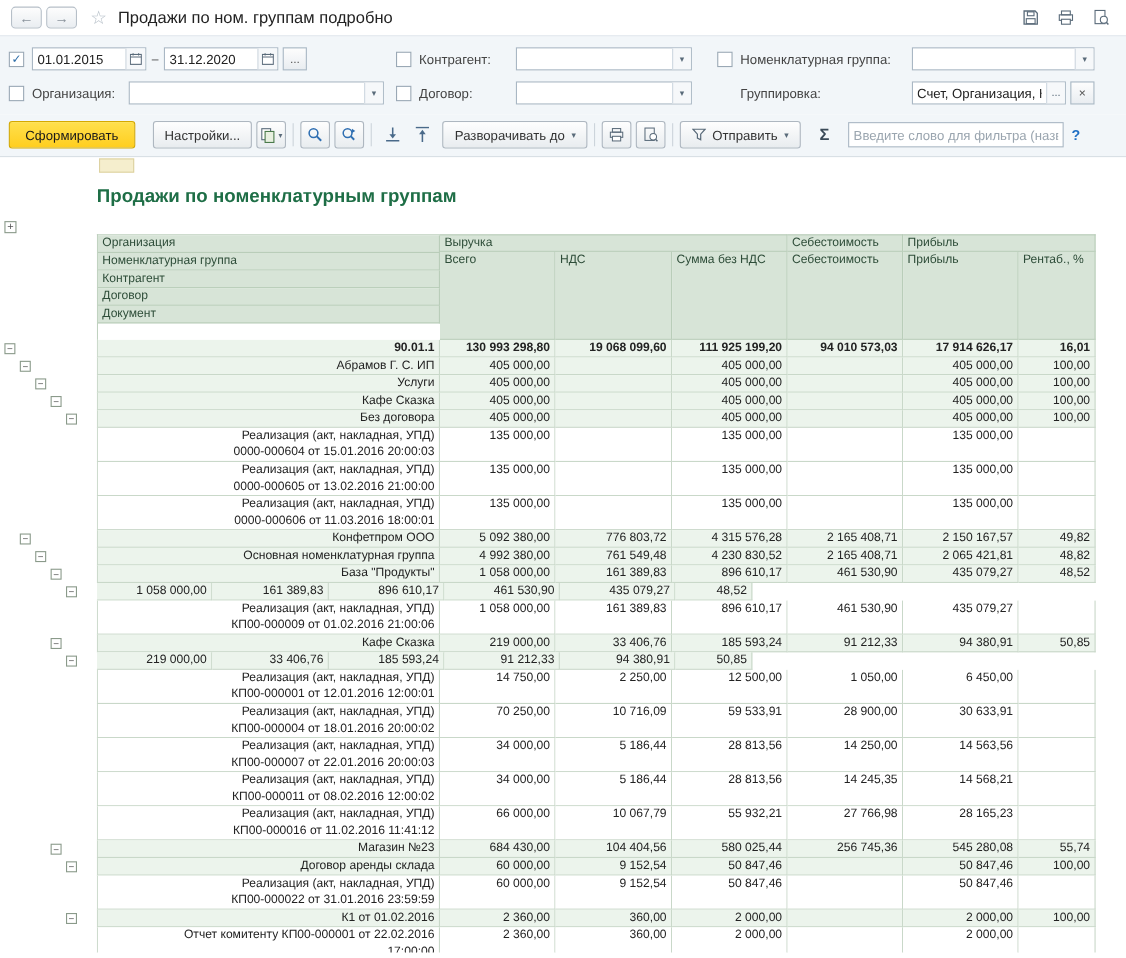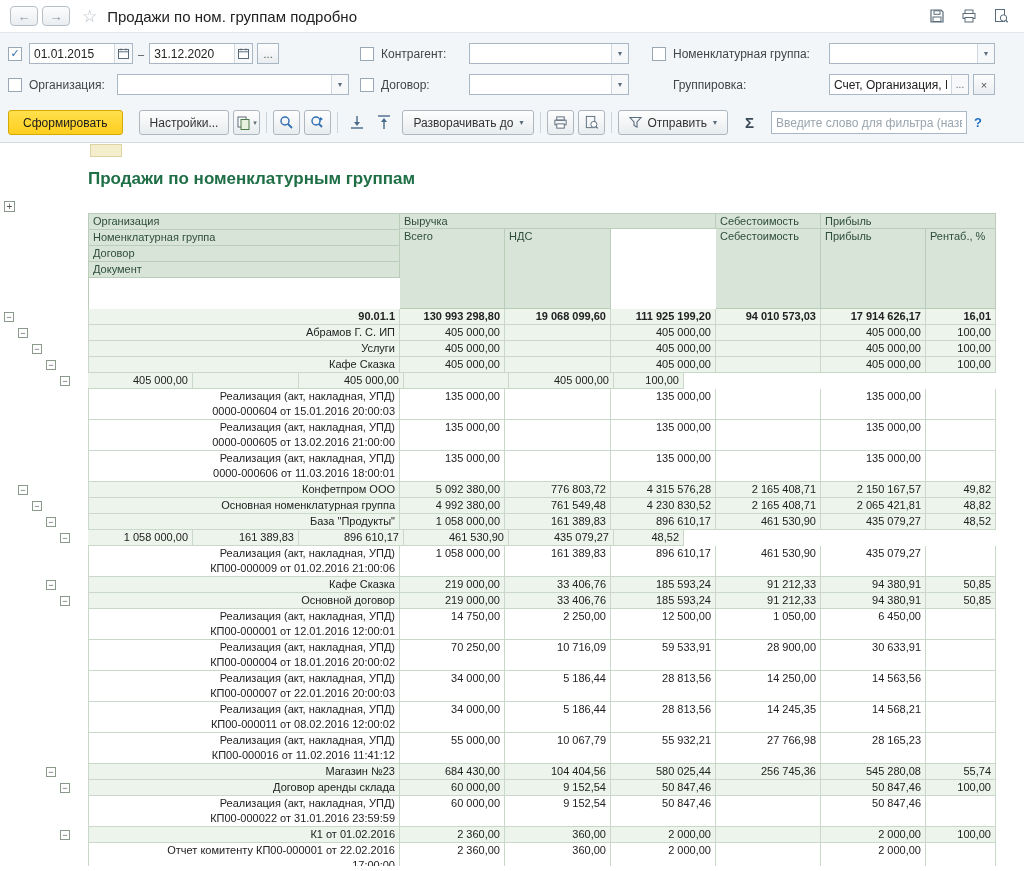--- a/index.html
+++ b/index.html
@@ -295,28 +295,30 @@
   <div class="rtitle">Продажи по номенклатурным группам</div>
   <div class="rootplus">+</div>
 
   <div class="tablewrap">
 
     <div class="thead">
       <div class="gutter"></div>
       <div class="hcol1">
         <div class="hc">Организация</div>
         <div class="hc">Номенклатурная группа</div>
+        <div class="hc">Контрагент</div>
         <div class="hc">Договор</div>
         <div class="hc">Документ</div>
       </div>
       <div class="hgroup grp-rev">
         <div class="hc htop">Выручка</div>
         <div class="hsubs">
           <div class="hc w-total">Всего</div>
           <div class="hc w-nds">НДС</div>
+          <div class="hc w-bez">Сумма без НДС</div>
         </div>
       </div>
       <div class="hgroup grp-cost">
         <div class="hc htop">Себестоимость</div>
         <div class="hsubs">
           <div class="hc w-cost">Себестоимость</div>
         </div>
       </div>
       <div class="hgroup grp-prof">
         <div class="hc htop">Прибыль</div>
@@ -381,20 +383,23 @@
           <div class="cell num" style="width: 106px;"></div>
           <div class="cell num" style="width: 105px;">405 000,00</div>
           <div class="cell num" style="width: 105px;"></div>
           <div class="cell num" style="width: 105px;">405 000,00</div>
           <div class="cell num" style="width: 70px;">100,00</div>
         </div>
         <div class="trow group">
           <div class="gutter">
             <span class="treebox" style="left: 60px;">−</span>
           </div>
+          <div class="cell label" style="padding-left: 60px;">
+            <div>Без договора</div>
+          </div>
           <div class="cell num" style="width: 105px;">405 000,00</div>
           <div class="cell num" style="width: 106px;"></div>
           <div class="cell num" style="width: 105px;">405 000,00</div>
           <div class="cell num" style="width: 105px;"></div>
           <div class="cell num" style="width: 105px;">405 000,00</div>
           <div class="cell num" style="width: 70px;">100,00</div>
         </div>
         <div class="trow detail">
           <div class="gutter"></div>
           <div class="cell label" style="padding-left: 74px;">
@@ -511,23 +516,20 @@
           <div class="cell num" style="width: 106px;">33 406,76</div>
           <div class="cell num" style="width: 105px;">185 593,24</div>
           <div class="cell num" style="width: 105px;">91 212,33</div>
           <div class="cell num" style="width: 105px;">94 380,91</div>
           <div class="cell num" style="width: 70px;">50,85</div>
         </div>
         <div class="trow group">
           <div class="gutter">
             <span class="treebox" style="left: 60px;">−</span>
           </div>
-          <div class="cell label" style="padding-left: 60px;">
-            <div>Основной договор</div>
-          </div>
           <div class="cell num" style="width: 105px;">219 000,00</div>
           <div class="cell num" style="width: 106px;">33 406,76</div>
           <div class="cell num" style="width: 105px;">185 593,24</div>
           <div class="cell num" style="width: 105px;">91 212,33</div>
           <div class="cell num" style="width: 105px;">94 380,91</div>
           <div class="cell num" style="width: 70px;">50,85</div>
         </div>
         <div class="trow detail">
           <div class="gutter"></div>
           <div class="cell label" style="padding-left: 74px;">
@@ -579,21 +581,21 @@
           <div class="cell num" style="width: 105px;">14 245,35</div>
           <div class="cell num" style="width: 105px;">14 568,21</div>
           <div class="cell num" style="width: 70px;"></div>
         </div>
         <div class="trow detail">
           <div class="gutter"></div>
           <div class="cell label" style="padding-left: 74px;">
             <div>Реализация (акт, накладная, УПД)</div>
             <div>КП00-000016 от 11.02.2016 11:41:12</div>
           </div>
-          <div class="cell num" style="width: 105px;">55 000,00</div>
+          <div class="cell num" style="width: 105px;">66 000,00</div>
           <div class="cell num" style="width: 106px;">10 067,79</div>
           <div class="cell num" style="width: 105px;">55 932,21</div>
           <div class="cell num" style="width: 105px;">27 766,98</div>
           <div class="cell num" style="width: 105px;">28 165,23</div>
           <div class="cell num" style="width: 70px;"></div>
         </div>
         <div class="trow group">
           <div class="gutter">
             <span class="treebox" style="left: 46px;">−</span>
           </div>

